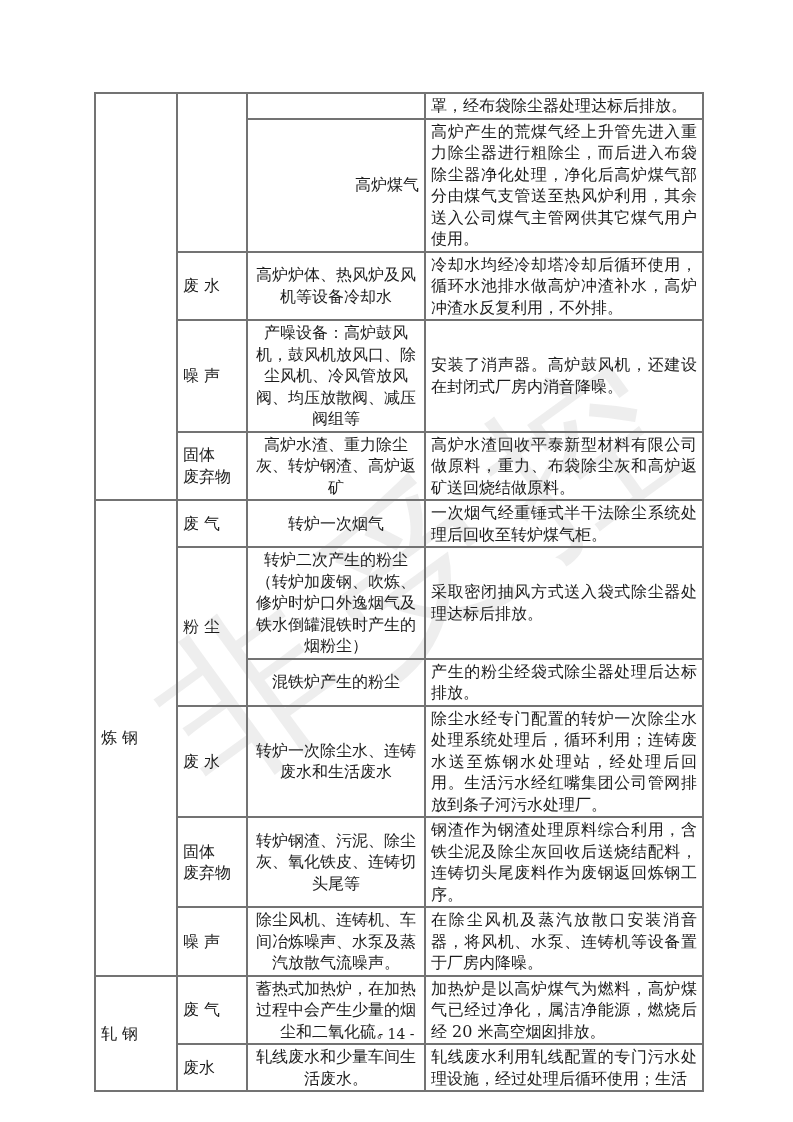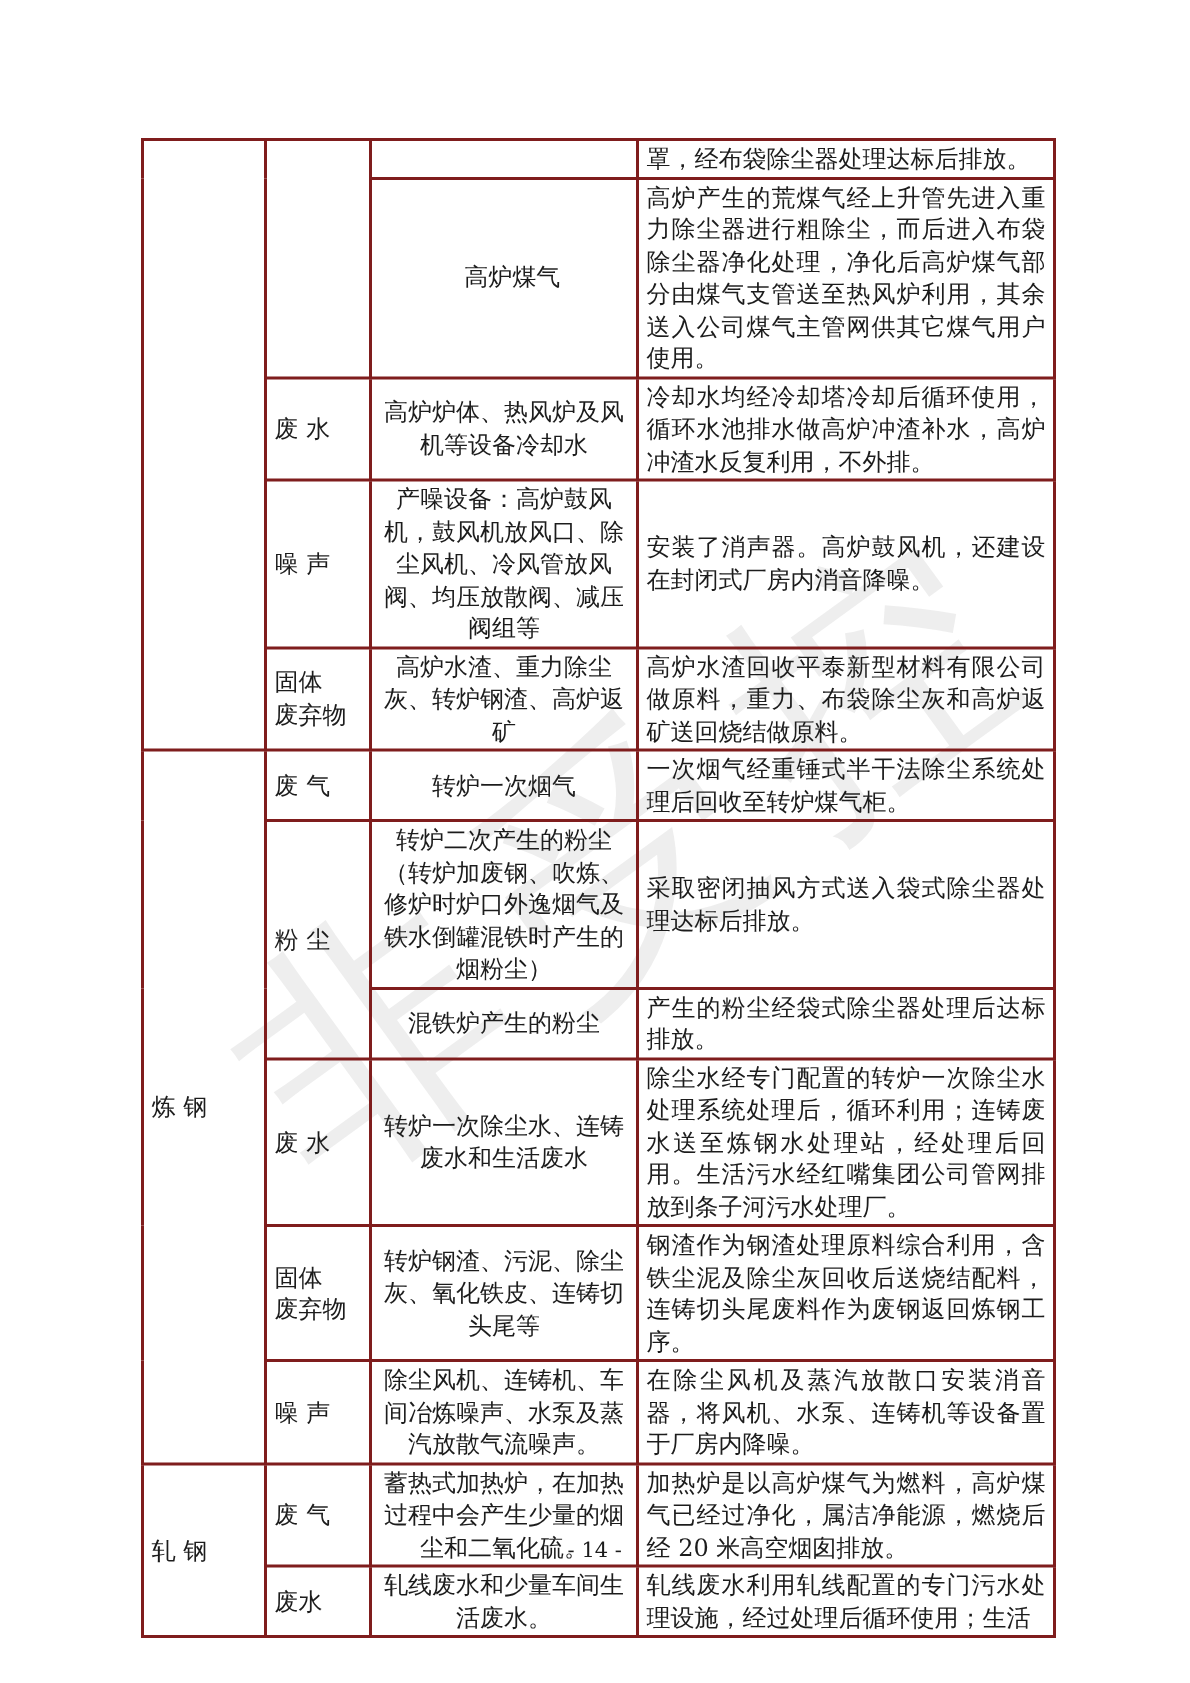--- a/index.html
+++ b/index.html
@@ -33,32 +33,32 @@
     border-collapse: collapse;
     table-layout: fixed;
     z-index: 1;
     background: transparent;
   }
   col.w1 { width: 82px; }
   col.w2 { width: 70px; }
   col.w3 { width: 178px; }
   col.w4 { width: 278px; }
   td {
-    border: 2px solid #7f1d1d;
+    border: 2px solid #737373;
     padding: 1px 5px;
     font-size: 16px;
     line-height: 21.5px;
     vertical-align: middle;
     word-break: break-all;
     background: transparent;
   }
   td.c1 { white-space: pre-line; }
   td.c2 { text-align: left; white-space: pre-line; }
   td.c3 { text-align: center; }
-  td.c3.ctr { text-align: center; padding-left: 16px; }
+  td.c3.ctr { text-align: right; padding-left: 16px; }
   td.c4 { text-align: justify; }
   tr.r1  { height: 25px; }
   tr.r2  { height: 128px; }
   tr.r3  { height: 62px; }
   tr.r4  { height: 104px; }
   tr.r5  { height: 67px; }
   tr.r6  { height: 41px; }
   tr.r7  { height: 105px; }
   tr.r8  { height: 44px; }
   tr.r9  { height: 105px; }

